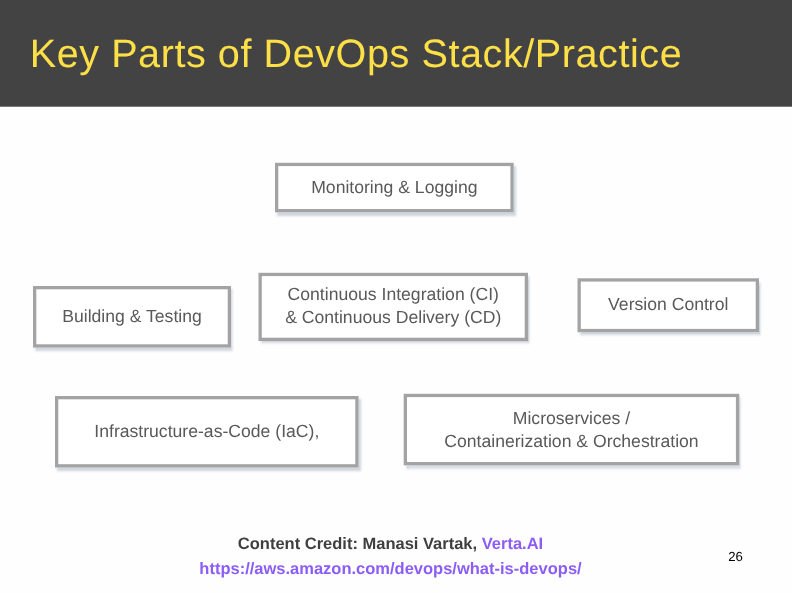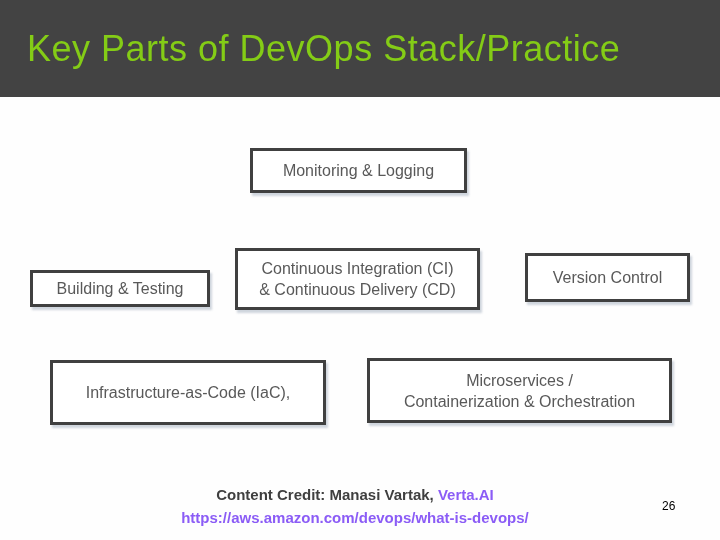--- a/index.html
+++ b/index.html
@@ -21,44 +21,44 @@
     left: 0; top: 0;
     width: 720px;
     height: 97px;
     background: #434343;
     display: flex;
     align-items: center;
     box-sizing: border-box;
     padding-left: 27px;
   }
   .slide-title {
-    color: #84cc16;
+    color: #fde047;
     font-size: 36px;
     font-weight: 400;
     letter-spacing: 0.5px;
     margin: 0;
     white-space: nowrap;
   }
   .shape-box {
     position: absolute;
     box-sizing: border-box;
     background: #ffffff;
-    border: 3px solid #404040;
+    border: 3px solid #a3a3a3;
     box-shadow: 2px 3px 2px rgba(150, 165, 182, 0.45);
     display: flex;
     flex-direction: column;
     align-items: center;
     justify-content: center;
     text-align: center;
     color: #595959;
     font-size: 16px;
     line-height: 21px;
   }
   .box-monitoring { left: 250px; top: 148px; width: 217px; height: 45px; }
-  .box-building   { left: 30px;  top: 270px; width: 180px; height: 37px; }
+  .box-building   { left: 30px;  top: 260px; width: 180px; height: 56px; }
   .box-cicd       { left: 235px; top: 248px; width: 245px; height: 62px; }
   .box-version    { left: 525px; top: 253px; width: 165px; height: 49px; text-align: right; }
   .box-iac        { left: 50px;  top: 360px; width: 276px; height: 65px; }
   .box-micro      { left: 367px; top: 358px; width: 305px; height: 65px; }
   .footer {
     position: absolute;
     left: 0;
     top: 483px;
     width: 710px;
     text-align: center;

